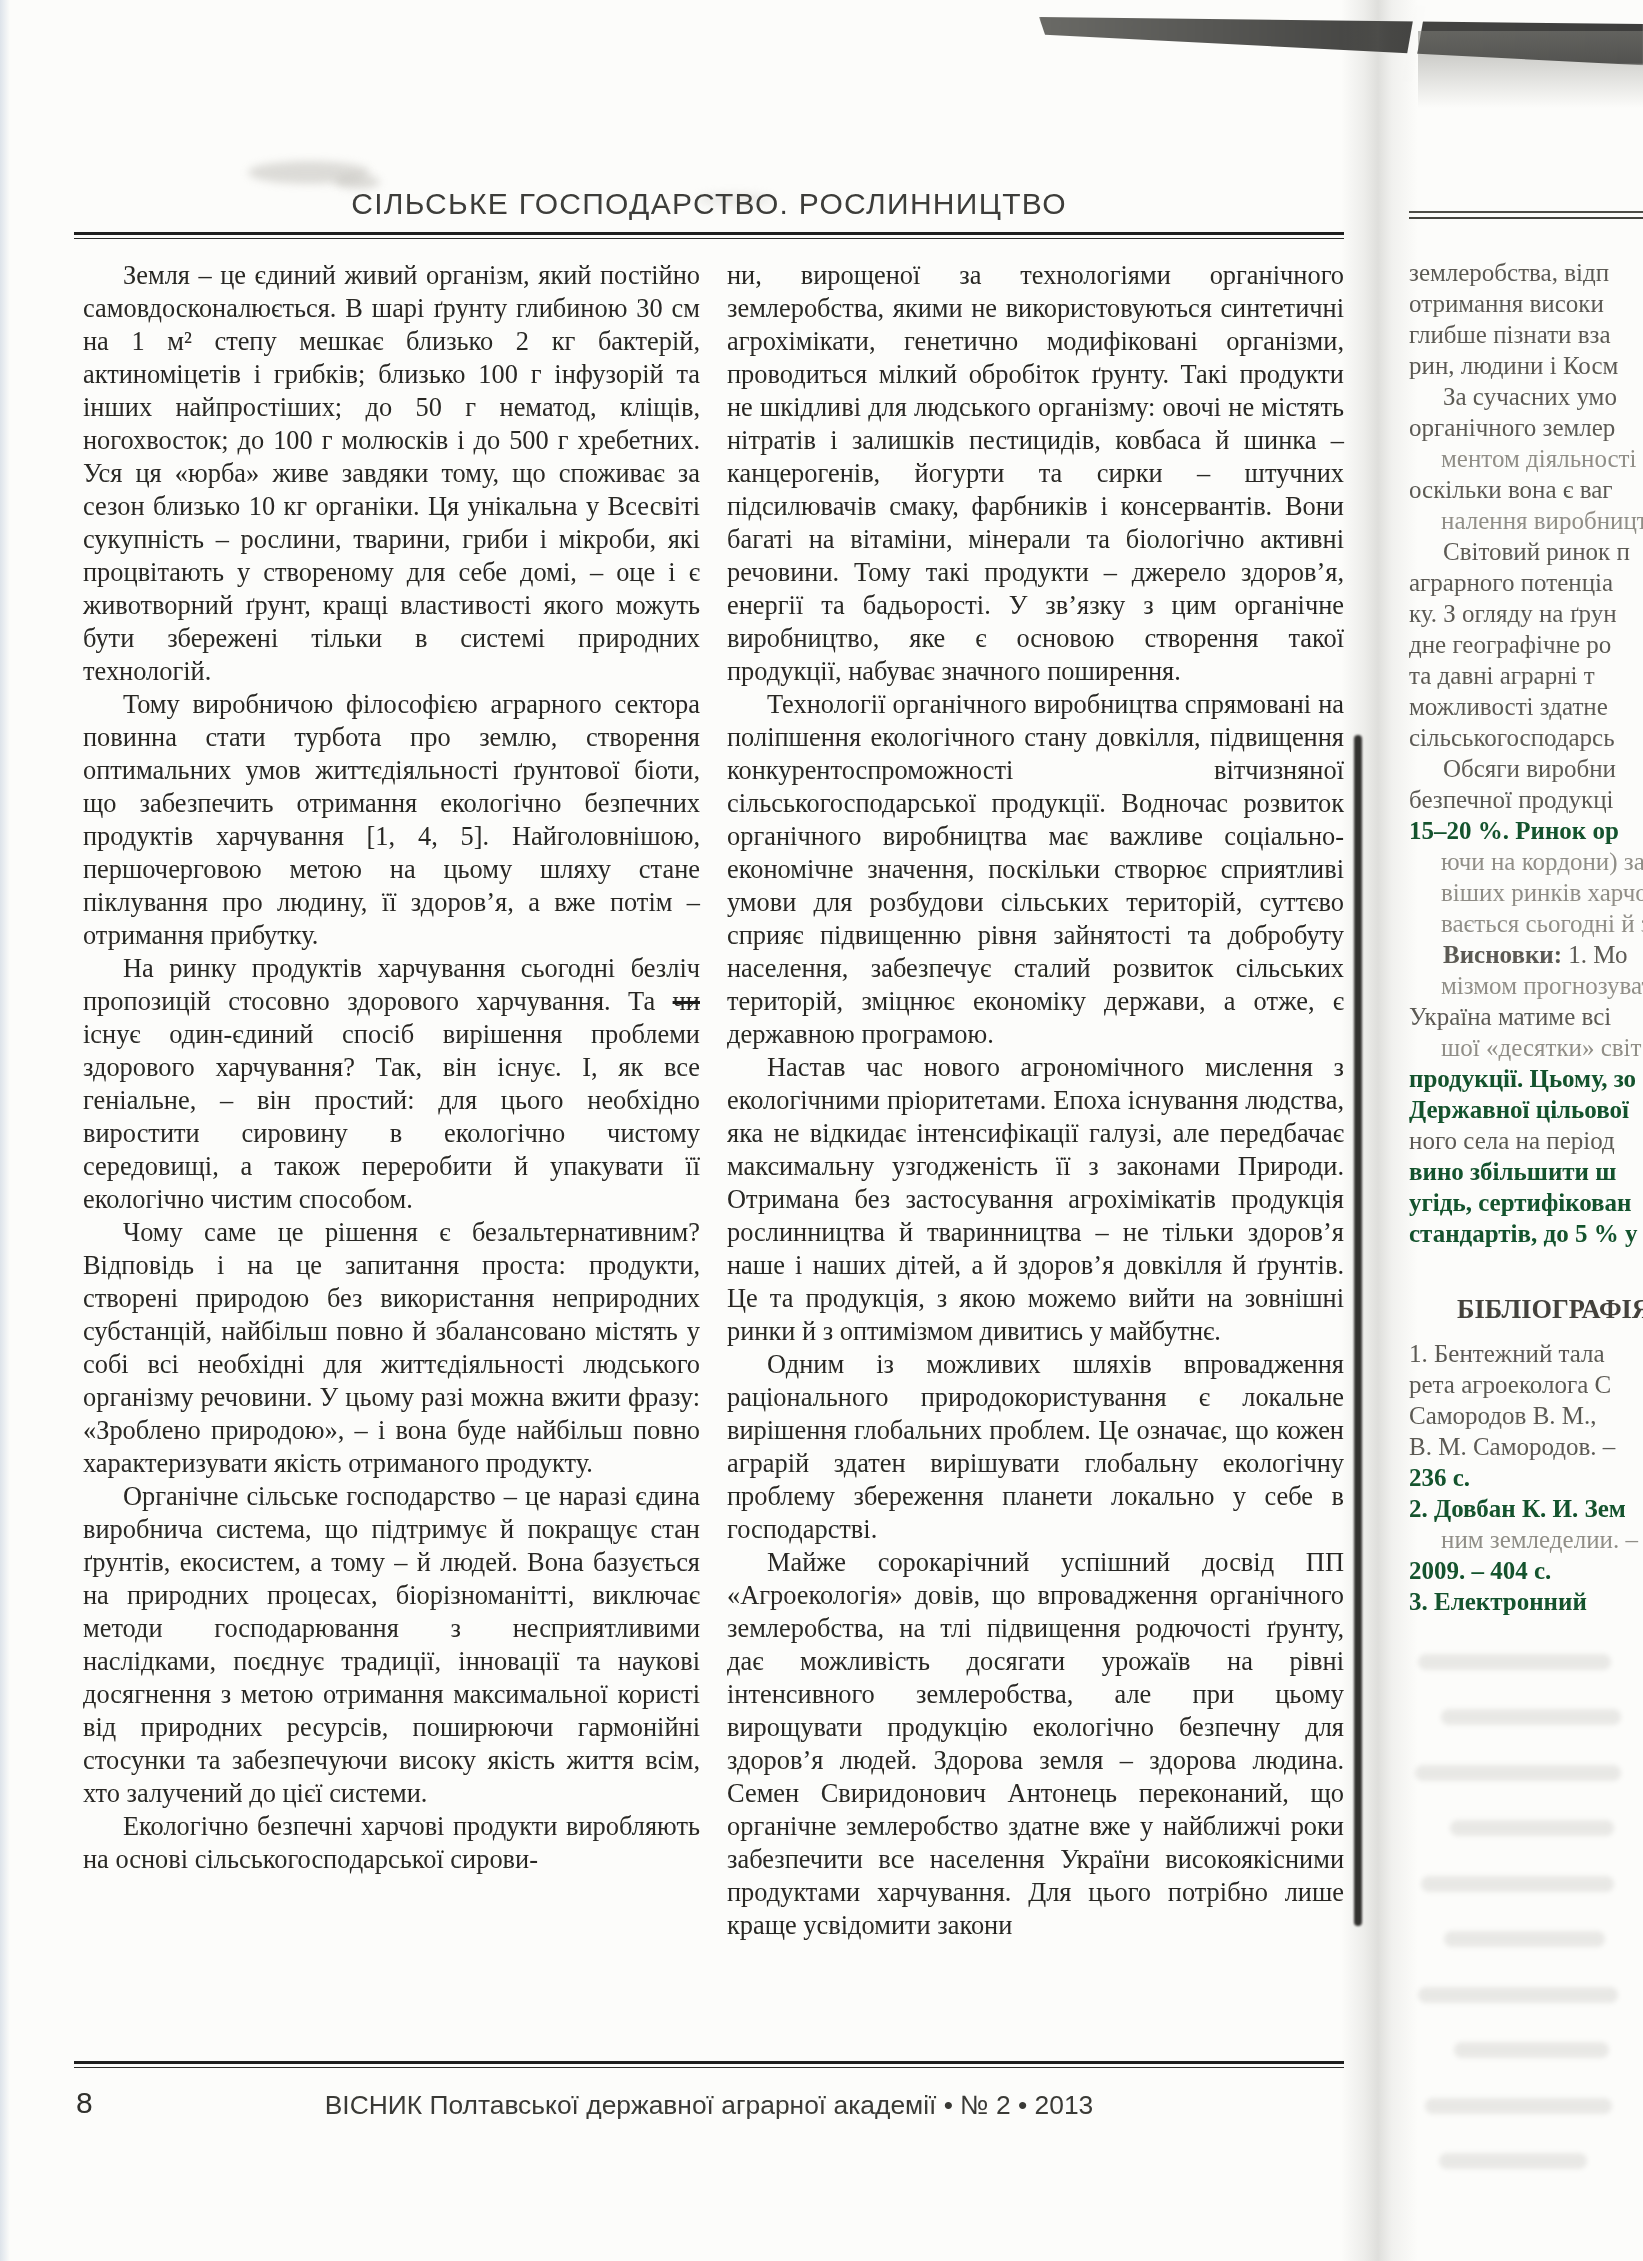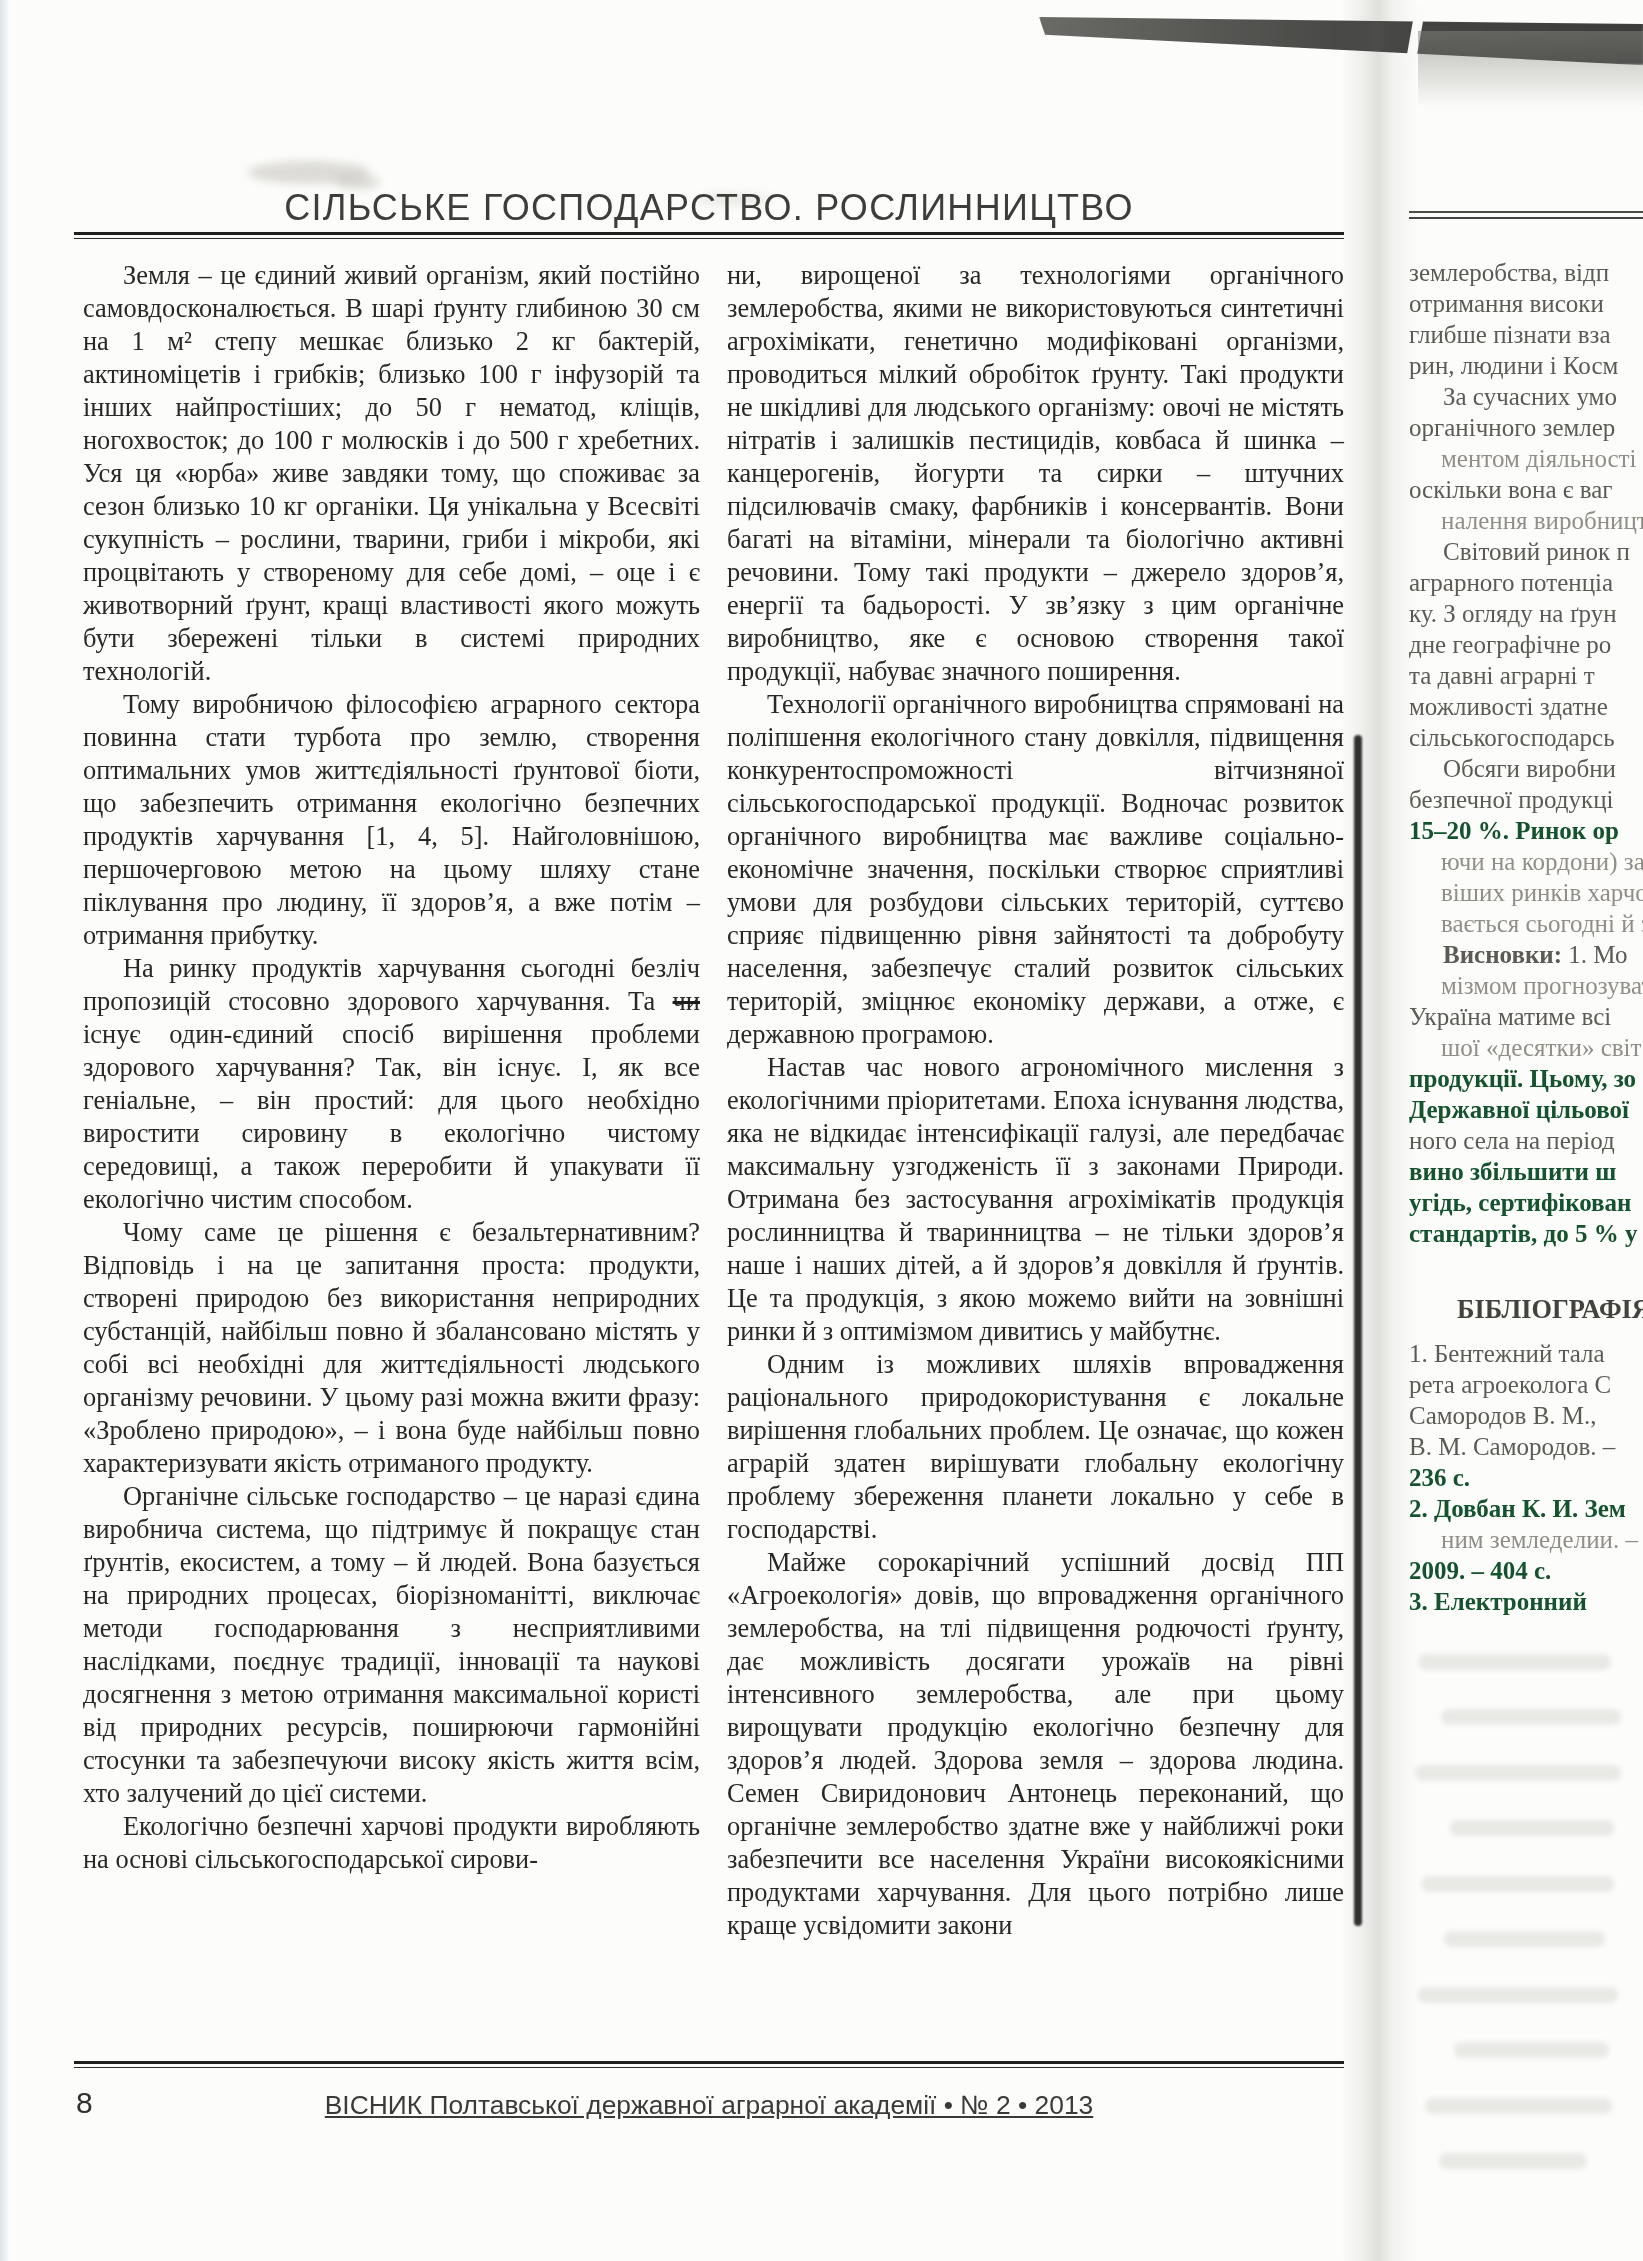--- a/index.html
+++ b/index.html
@@ -20,32 +20,32 @@
   .top-fade{position:absolute;left:1418px;top:31px;width:226px;height:77px;
     background:linear-gradient(to bottom,rgba(128,128,122,.55),rgba(128,128,122,0));}
   .gutter{position:absolute;left:1341px;top:0;width:77px;height:100%;
     background:linear-gradient(to right,rgba(255,255,255,0),rgba(105,105,98,.10) 30%,rgba(105,105,98,.20) 48%,rgba(105,105,98,.08) 66%,rgba(255,255,255,0));}
   .gutter-line{position:absolute;left:1354px;top:735px;width:8.4px;height:1191px;
     background:#232220;border-radius:4.5px;filter:blur(1px);opacity:.92;}
   .smudge{position:absolute;background:#b6b4ae;border-radius:50%;filter:blur(4.5px);opacity:.45;}
   .bleed-bar{position:absolute;background:#7d7b74;border-radius:7.7px;filter:blur(2.6px);}
   
   .section-title{position:absolute;left:74px;top:187px;width:1270px;text-align:center;
-    font-family:"Liberation Sans","DejaVu Sans",sans-serif;font-size:36px;
+    font-family:"Liberation Sans","DejaVu Sans",sans-serif;font-size:30px;
     letter-spacing:1.3px;color:#3d3d3a;white-space:nowrap;}
   .rule-double{position:absolute;left:74px;width:1270px;height:3.2px;
     border-top:3.9px solid #1f1f1e;border-bottom:1.3px solid #2a2a28;}
   #header-rule{top:232px;}
   #footer-rule{top:2061px;}
   #adjacent-rule{left:1409px;top:211px;width:235px;height:3.9px;
     border-top:2.6px solid #4e4d46;border-bottom:2.6px solid #44433d;filter:blur(0.3px);}
   .footer-num{position:absolute;left:76px;top:2086px;
     font-family:"Liberation Sans","DejaVu Sans",sans-serif;font-size:30px;color:#31312d;}
   .footer-center{position:absolute;left:74px;top:2090px;width:1270px;text-align:center;
-    font-family:"Liberation Sans","DejaVu Sans",sans-serif;font-size:26.4px;color:#3a3a36;text-decoration:underline;}
+    font-family:"Liberation Sans","DejaVu Sans",sans-serif;font-size:26.4px;color:#3a3a36;}
   
   .col{position:absolute;width:617px;font-size:26.4px;line-height:33px;
     color:#292824;text-align:justify;}
   #left-col{left:83px;top:259px;}
   #right-col{left:727px;top:259px;}
   .para{margin:0;}
   .para.indent{text-indent:40px;}
   .strike{text-decoration:line-through;text-decoration-thickness:2.6px;text-decoration-color:#1d1d1b;}
   .bold{font-weight:bold;}
   .italic{}

